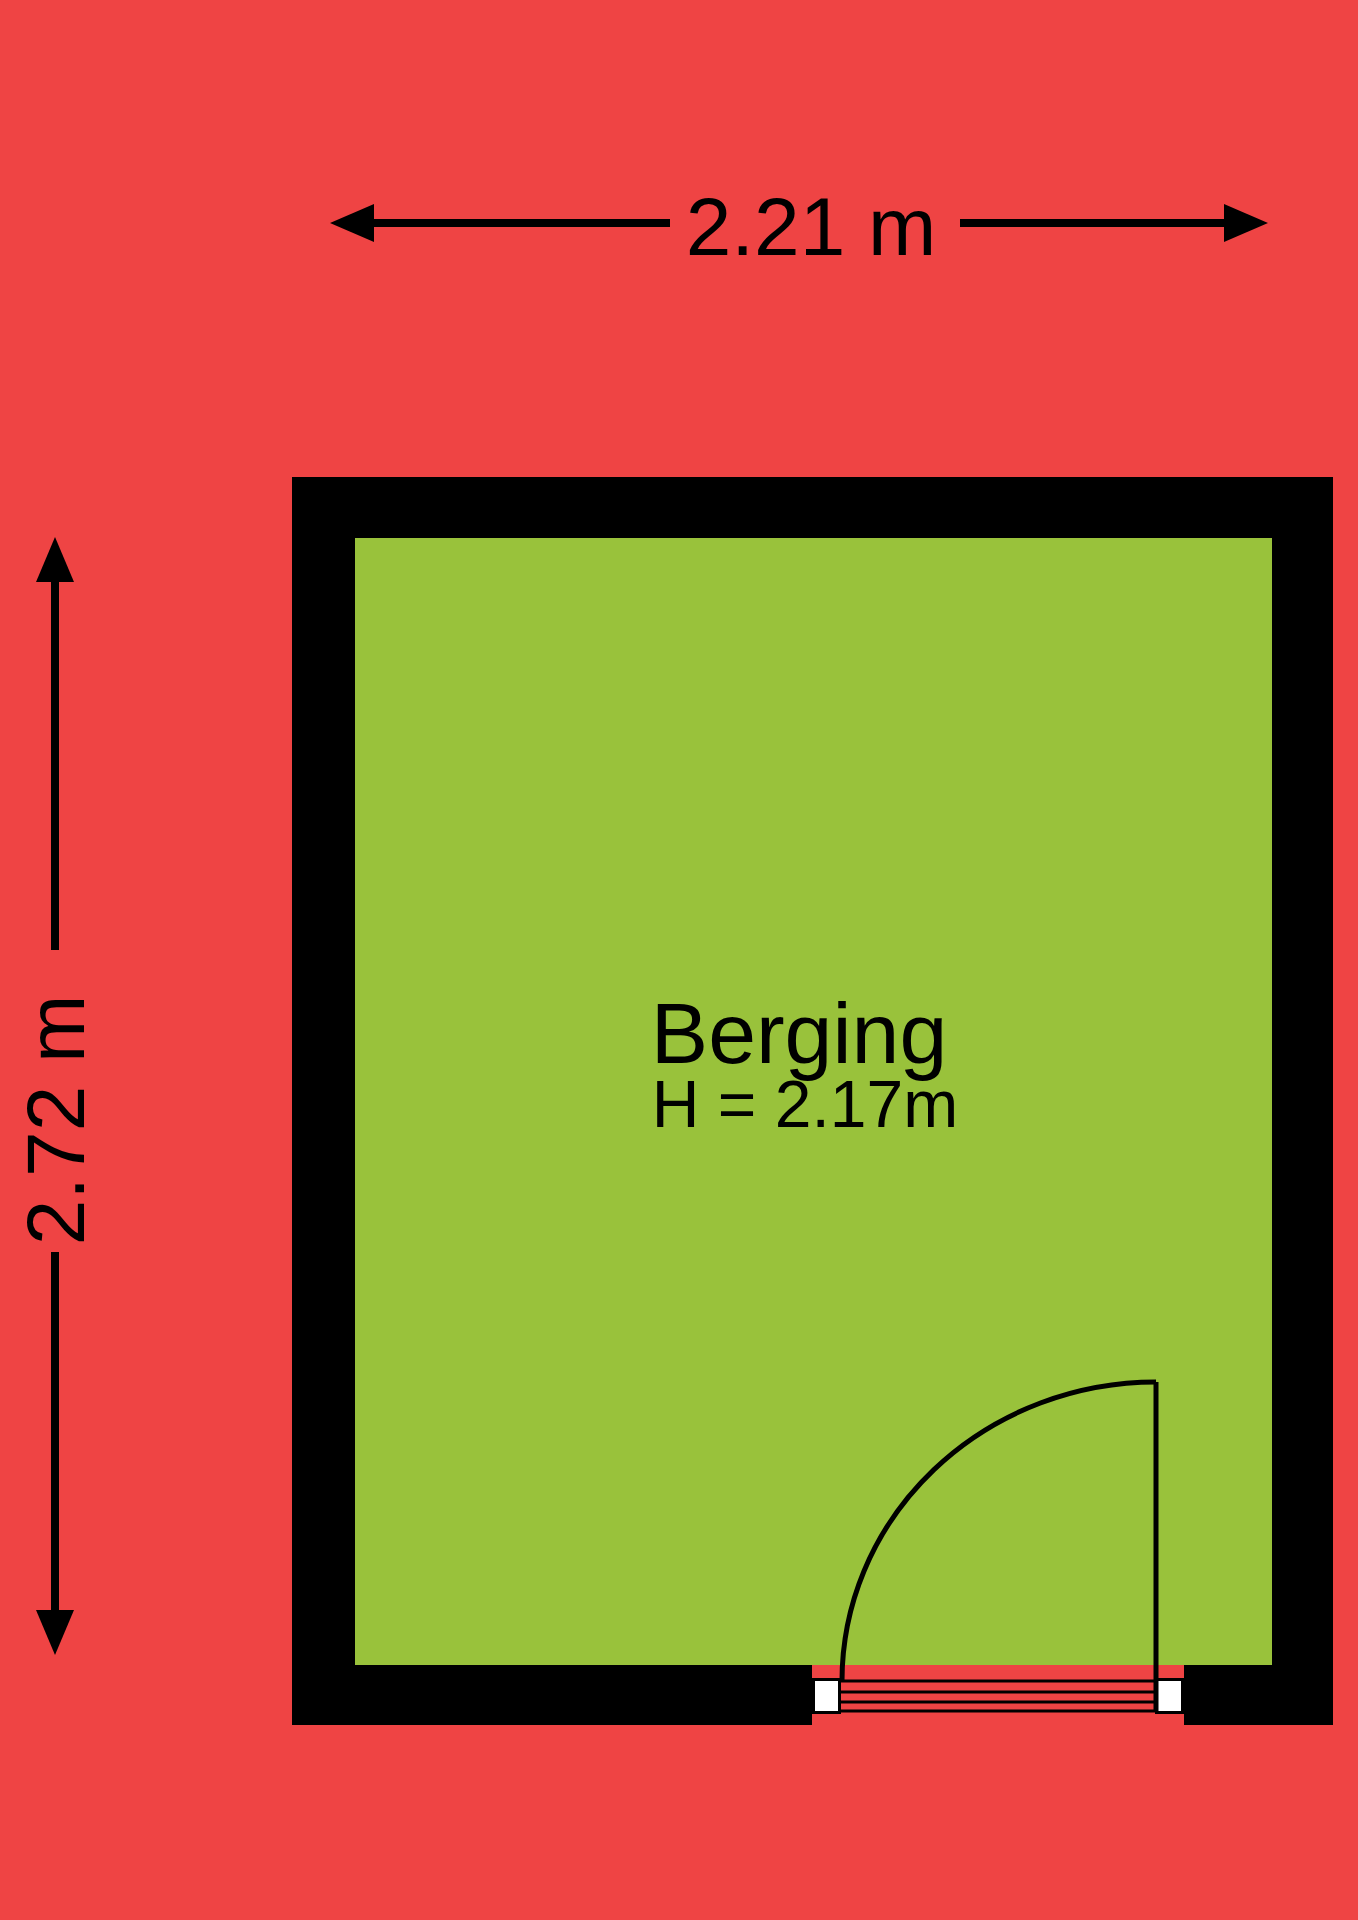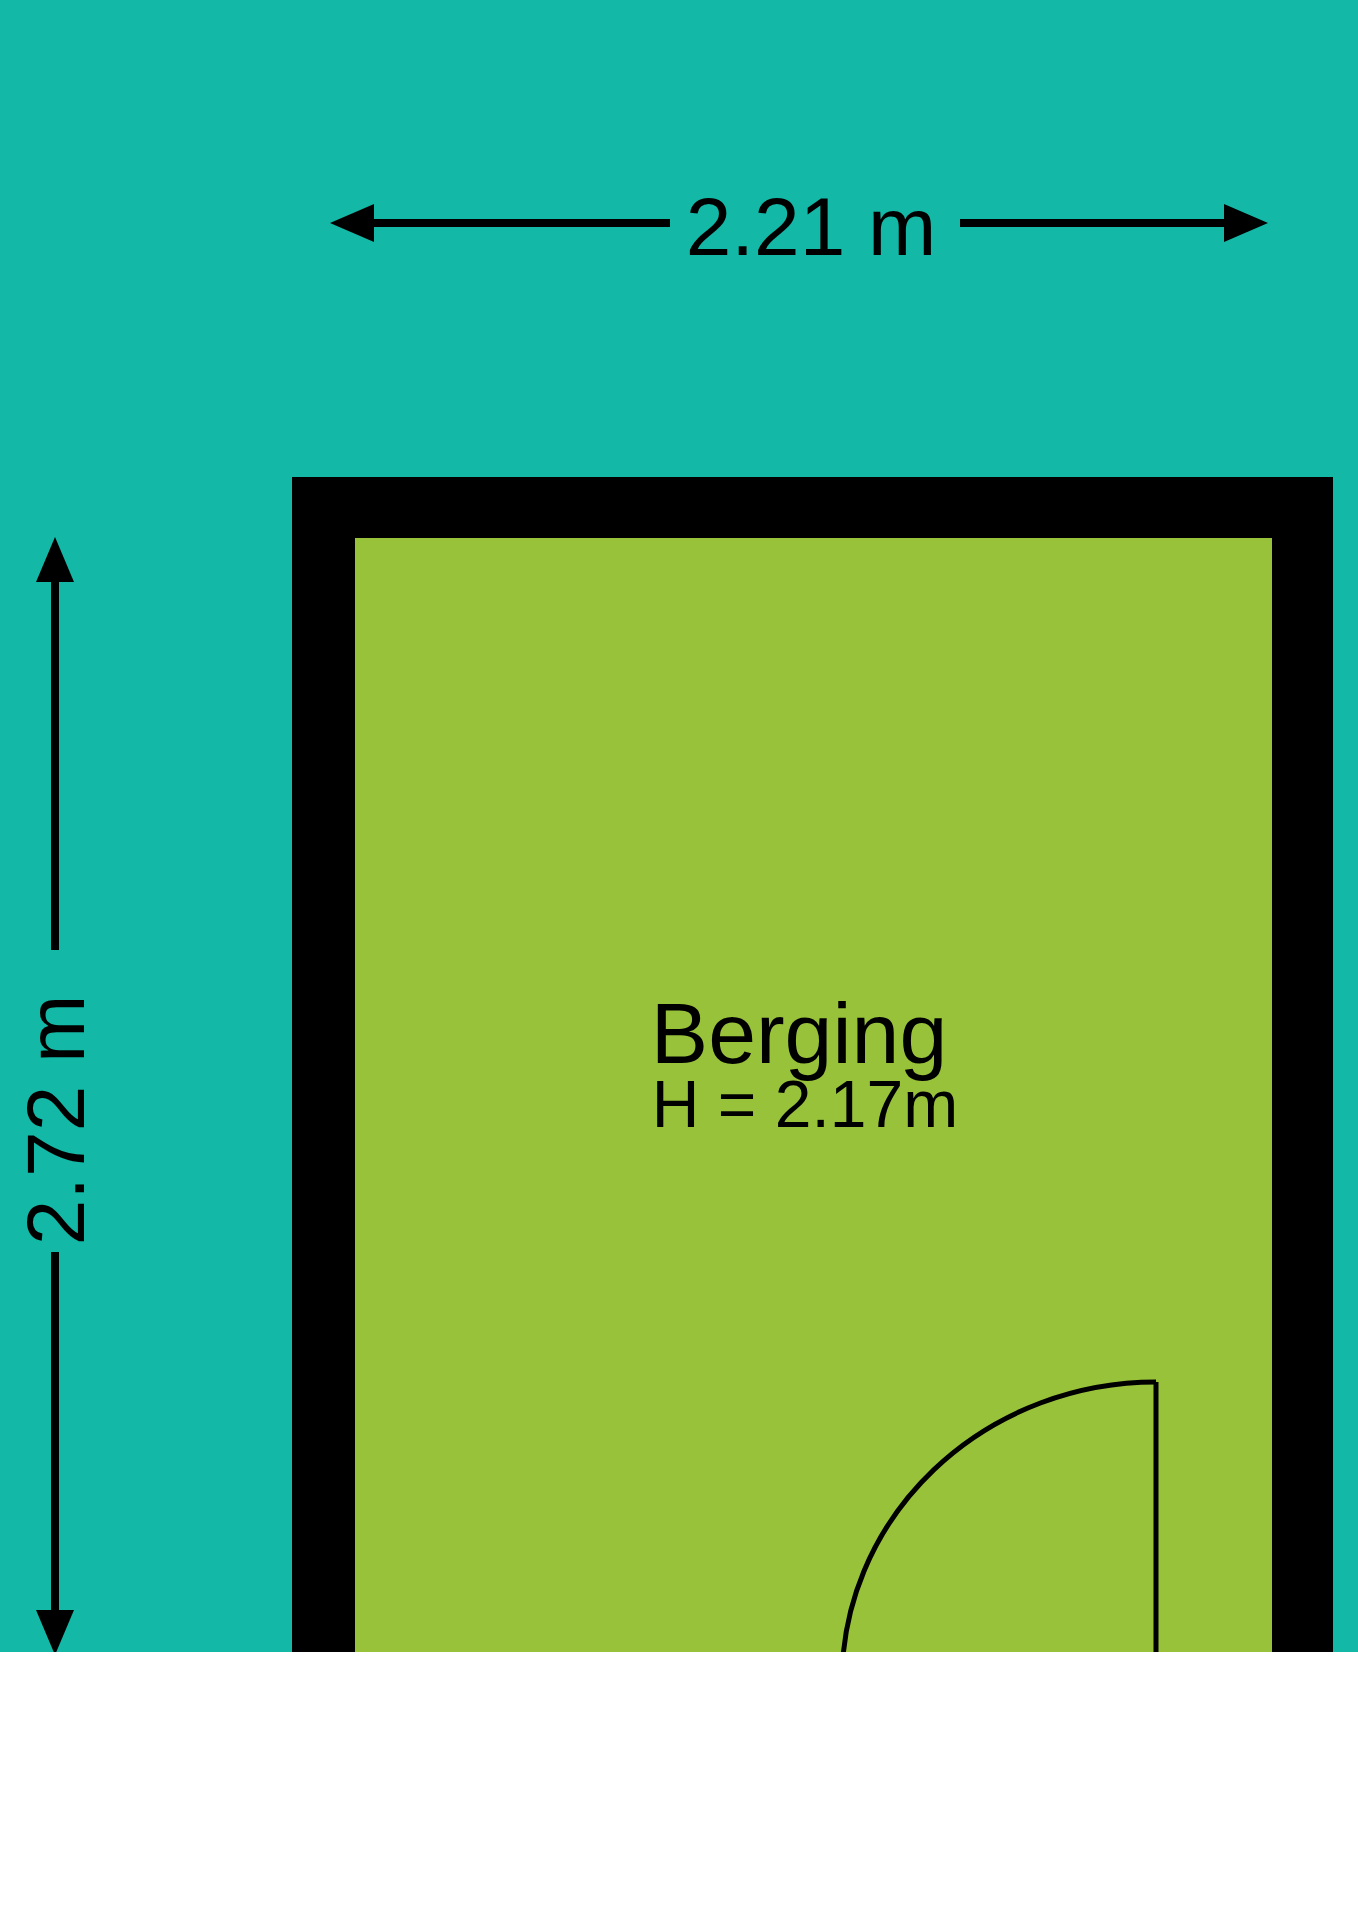--- a/index.html
+++ b/index.html
@@ -3,22 +3,22 @@
 <meta charset="utf-8">
 <style>
   html, body {
     margin: 0;
     padding: 0;
     background: #ffffff;
   }
   .canvas {
     position: relative;
     width: 1358px;
-    height: 1652px;
-    background: #14b8a6;
+    height: 1920px;
+    background: #ef4444;
     overflow: hidden;
   }
   svg {
     display: block;
     width: 1358px;
     height: 1920px;
   }
   text {
     font-family: "Liberation Sans", sans-serif;
     fill: #000000;

